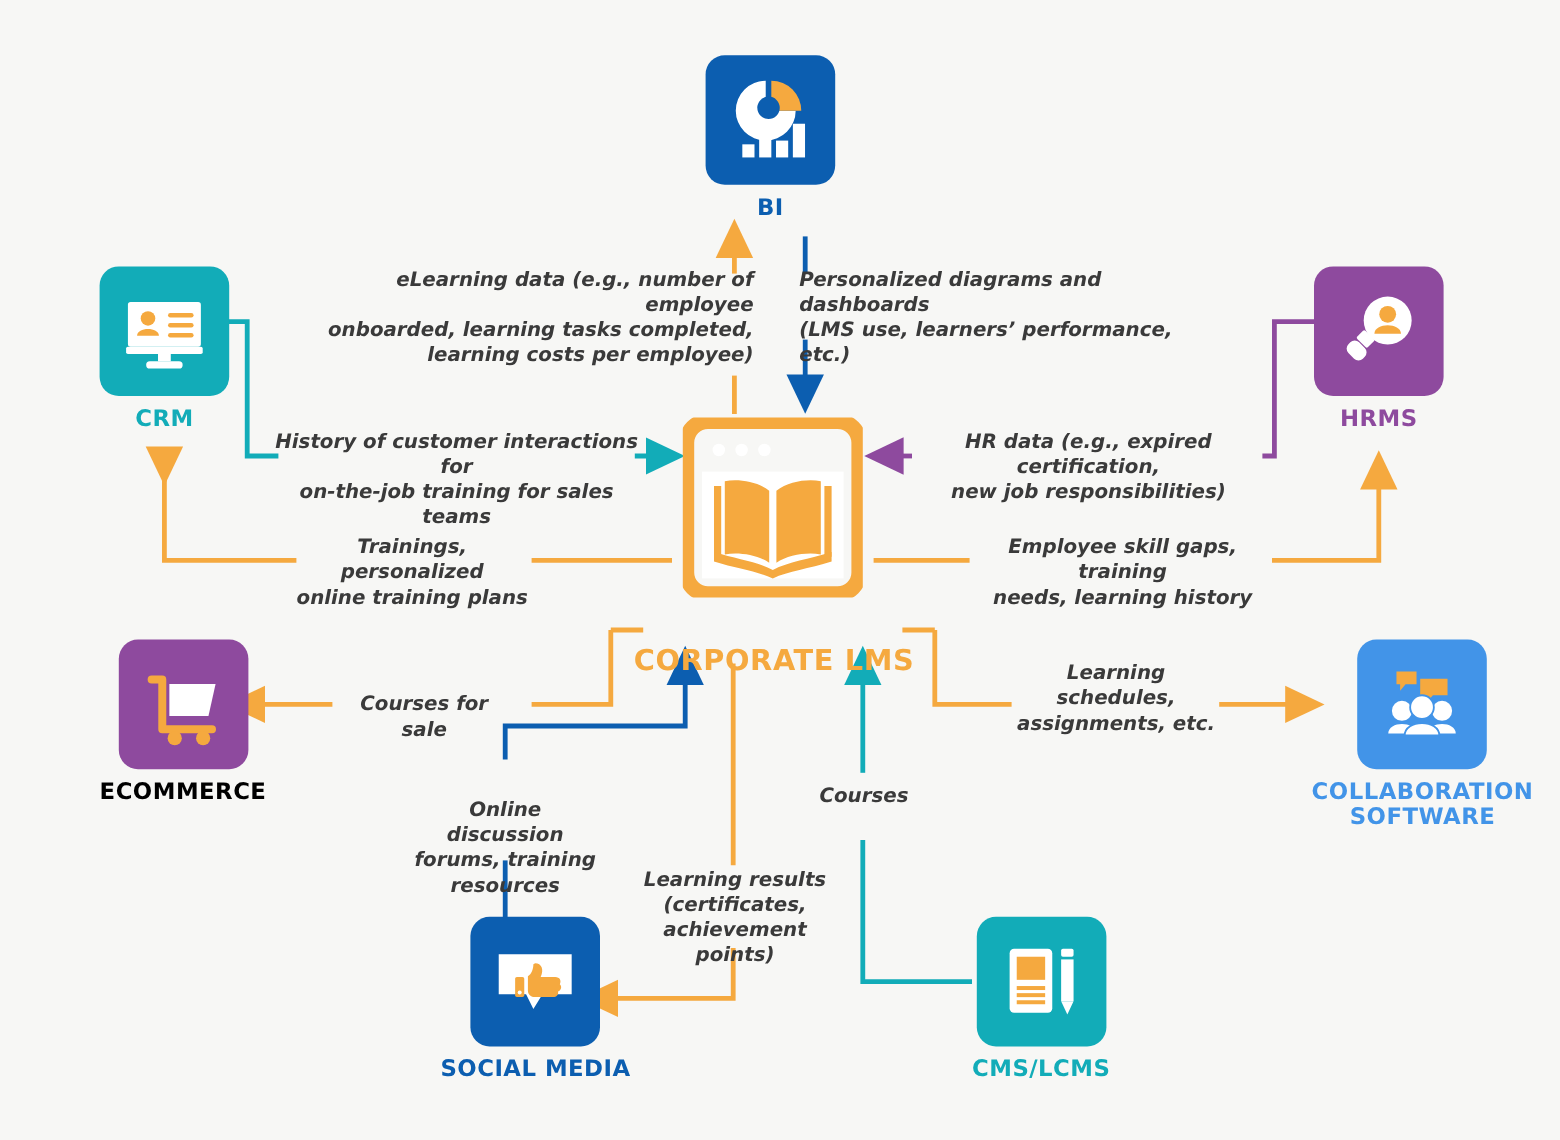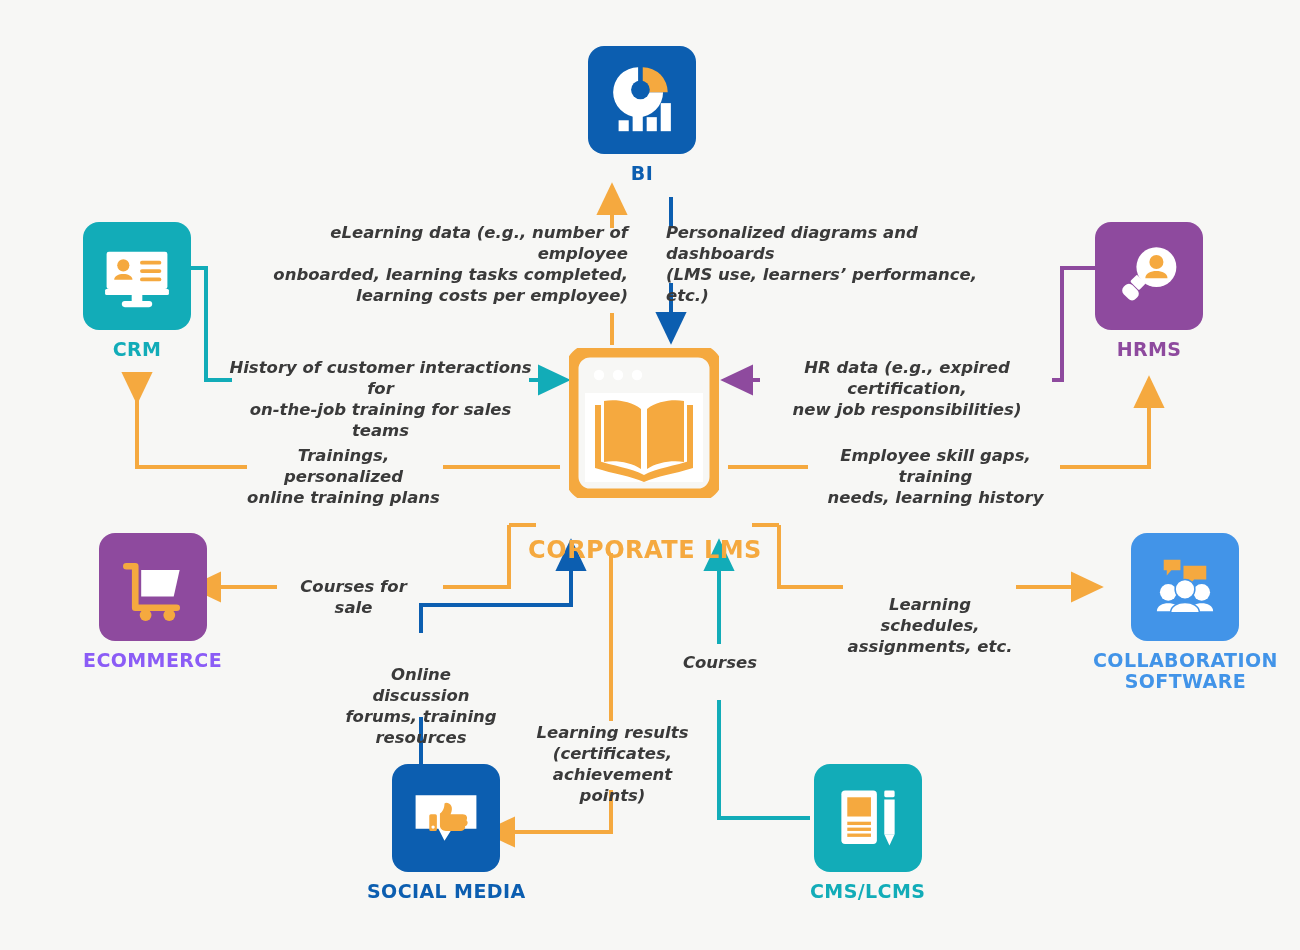--- a/index.html
+++ b/index.html
@@ -186,21 +186,21 @@
 
   <div class="node" style="left:83px;top:533px;">
     <div class="tile sm" style="background:#8e4a9e;">
       <svg viewBox="0 0 100 100" width="74" height="74">
         <path d="M14 22 L26 22 L26 78 L82 78" fill="none" stroke="#f5a93f" stroke-width="9" stroke-linecap="round" stroke-linejoin="round"></path>
         <path d="M34 27 L86 27 L78 63 L34 63 Z" fill="#fff"></path>
         <circle cx="40" cy="88" r="8" fill="#f5a93f"></circle>
         <circle cx="72" cy="88" r="8" fill="#f5a93f"></circle>
       </svg>
     </div>
-    <div class="node-label" style="color:#8b5cf6;">ECOMMERCE</div>
+    <div class="node-label" style="color:#000000;">ECOMMERCE</div>
   </div>
 
   <div class="node" style="left:1093px;top:533px;">
     <div class="tile sm" style="background:#4294e8;">
       <svg viewBox="0 0 100 100" width="76" height="76">
         <path d="M22 14 H44 V28 H32 L26 35 L26 28 H22 Z" fill="#f5a93f"></path>
         <path d="M48 22 H78 V40 H62 L55 48 L55 40 H48 Z" fill="#f5a93f"></path>
         <circle cx="28" cy="57" r="11" fill="#fff"></circle>
         <path d="M13 82 C13 68, 43 68, 43 82 Z" fill="#fff"></path>
         <circle cx="72" cy="57" r="11" fill="#fff"></circle>
@@ -255,21 +255,21 @@
 on-the-job training for sales teams</div>
 
   <div class="cap c" style="left:241px;top:445px;width:205px;">Trainings, personalized
 online training plans</div>
 
   <div class="cap c" style="left:813px;top:445px;width:245px;">Employee skill gaps, training
 needs, learning history</div>
 
   <div class="cap c" style="left:281px;top:576px;width:145px;">Courses for sale</div>
 
-  <div class="cap c" style="left:845px;top:594px;width:170px;">Learning schedules,
+  <div class="cap c" style="left:845px;top:550px;width:170px;">Learning schedules,
 assignments, etc.</div>
 
   <div class="cap c" style="left:345px;top:664px;width:152px;">Online discussion
 forums, training
 resources</div>
 
   <div class="cap c" style="left:525px;top:722px;width:175px;">Learning results
 (certificates,
 achievement points)</div>
 

